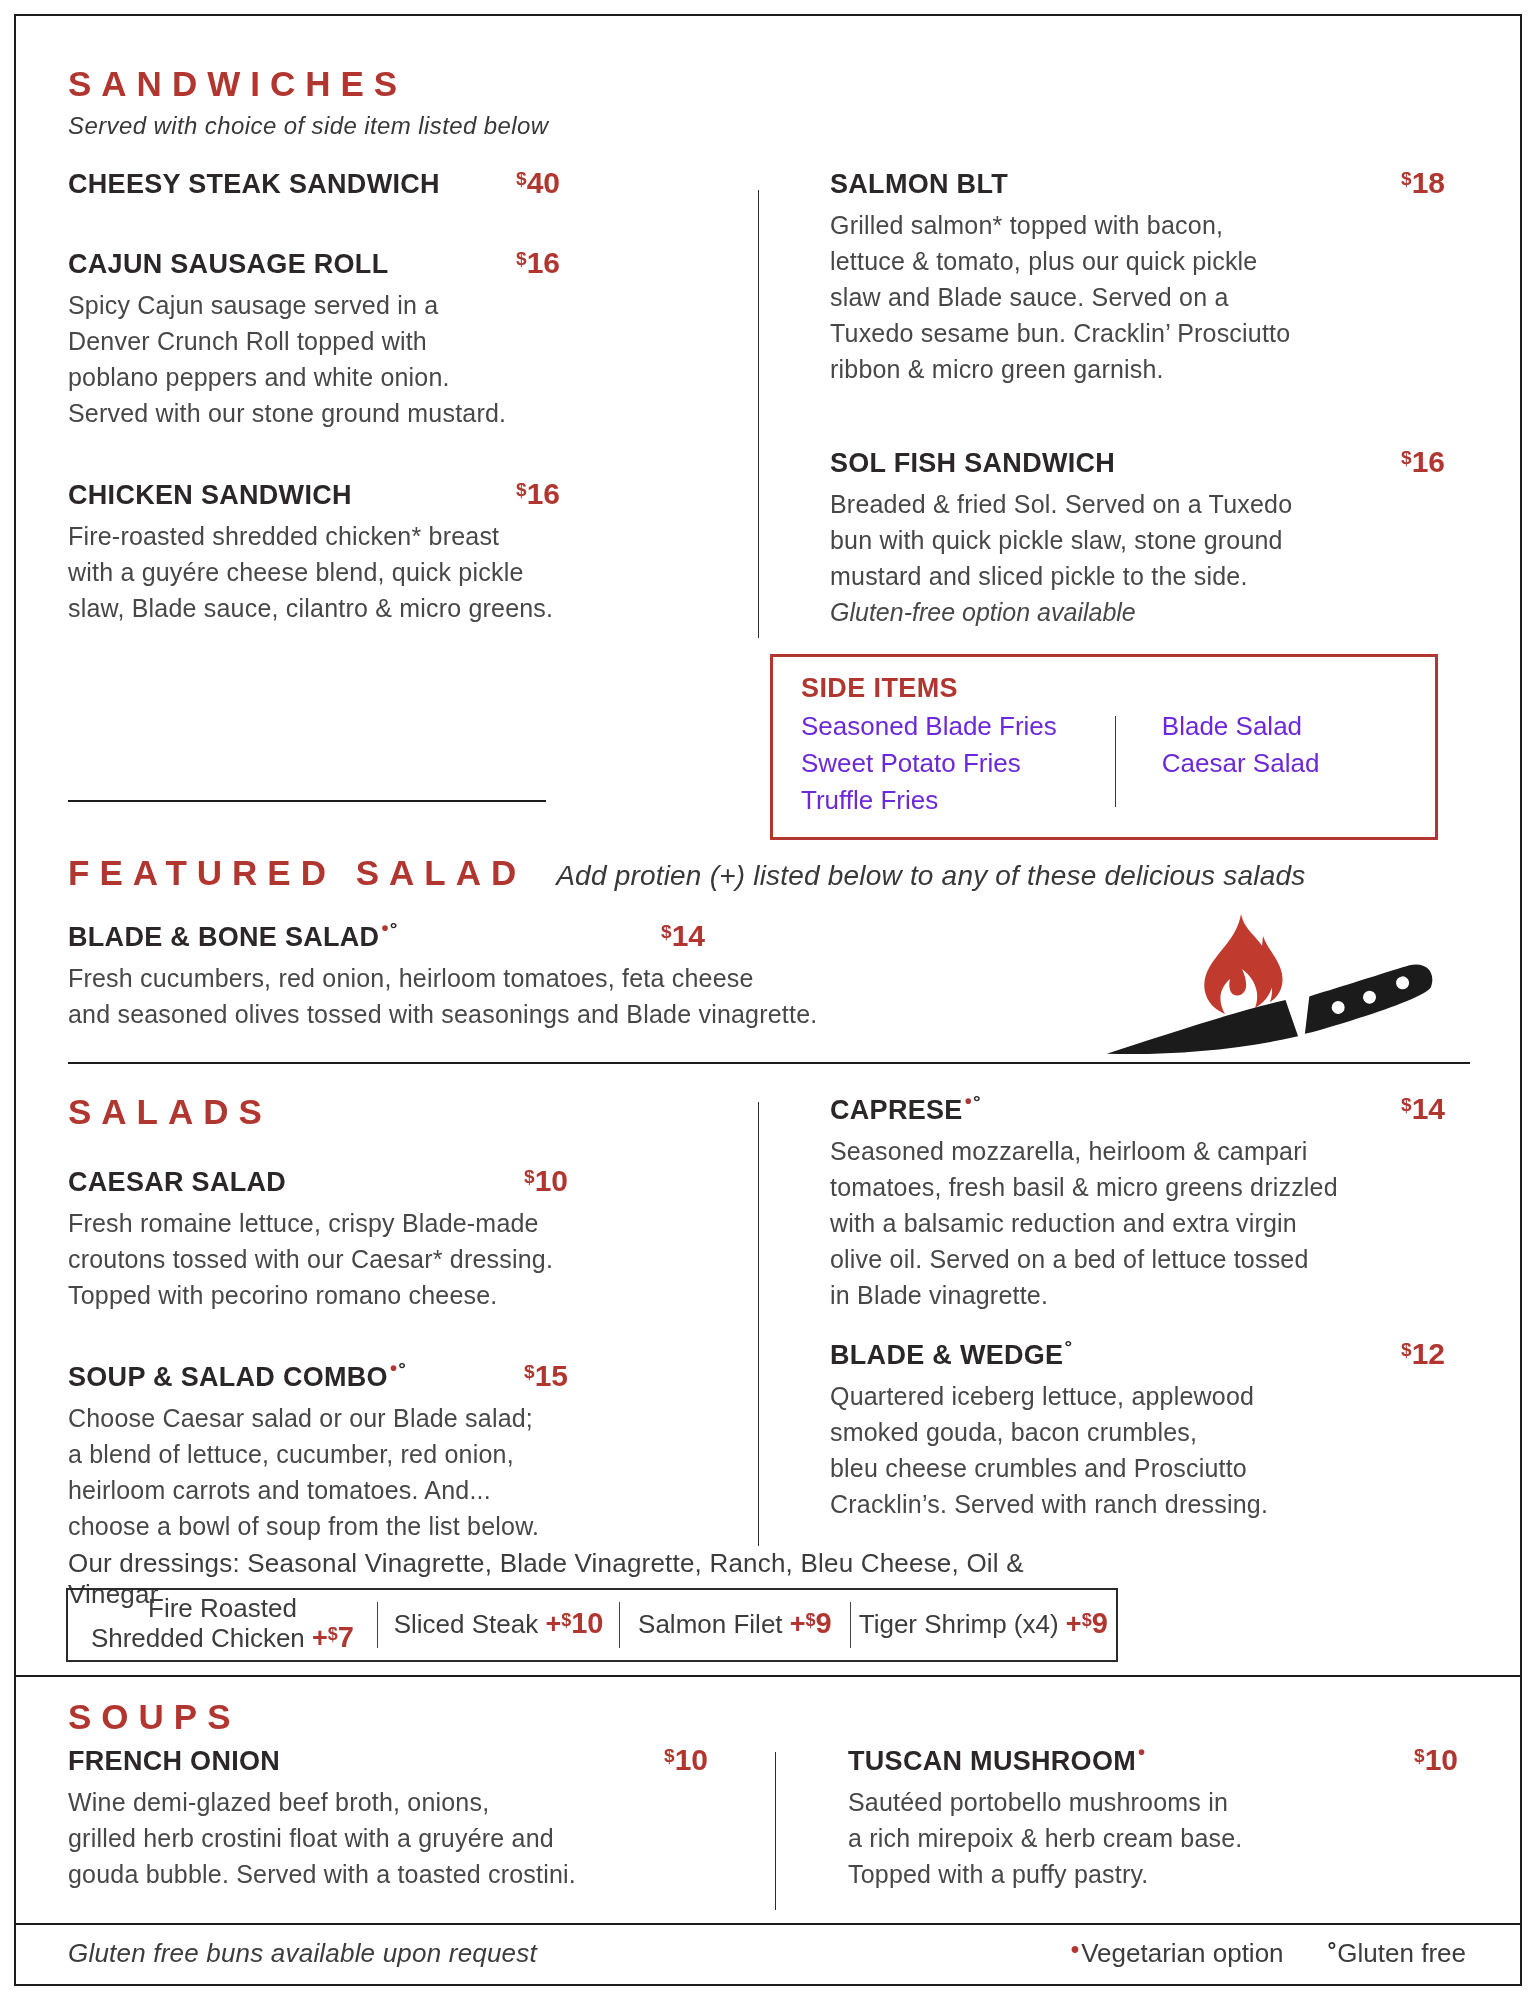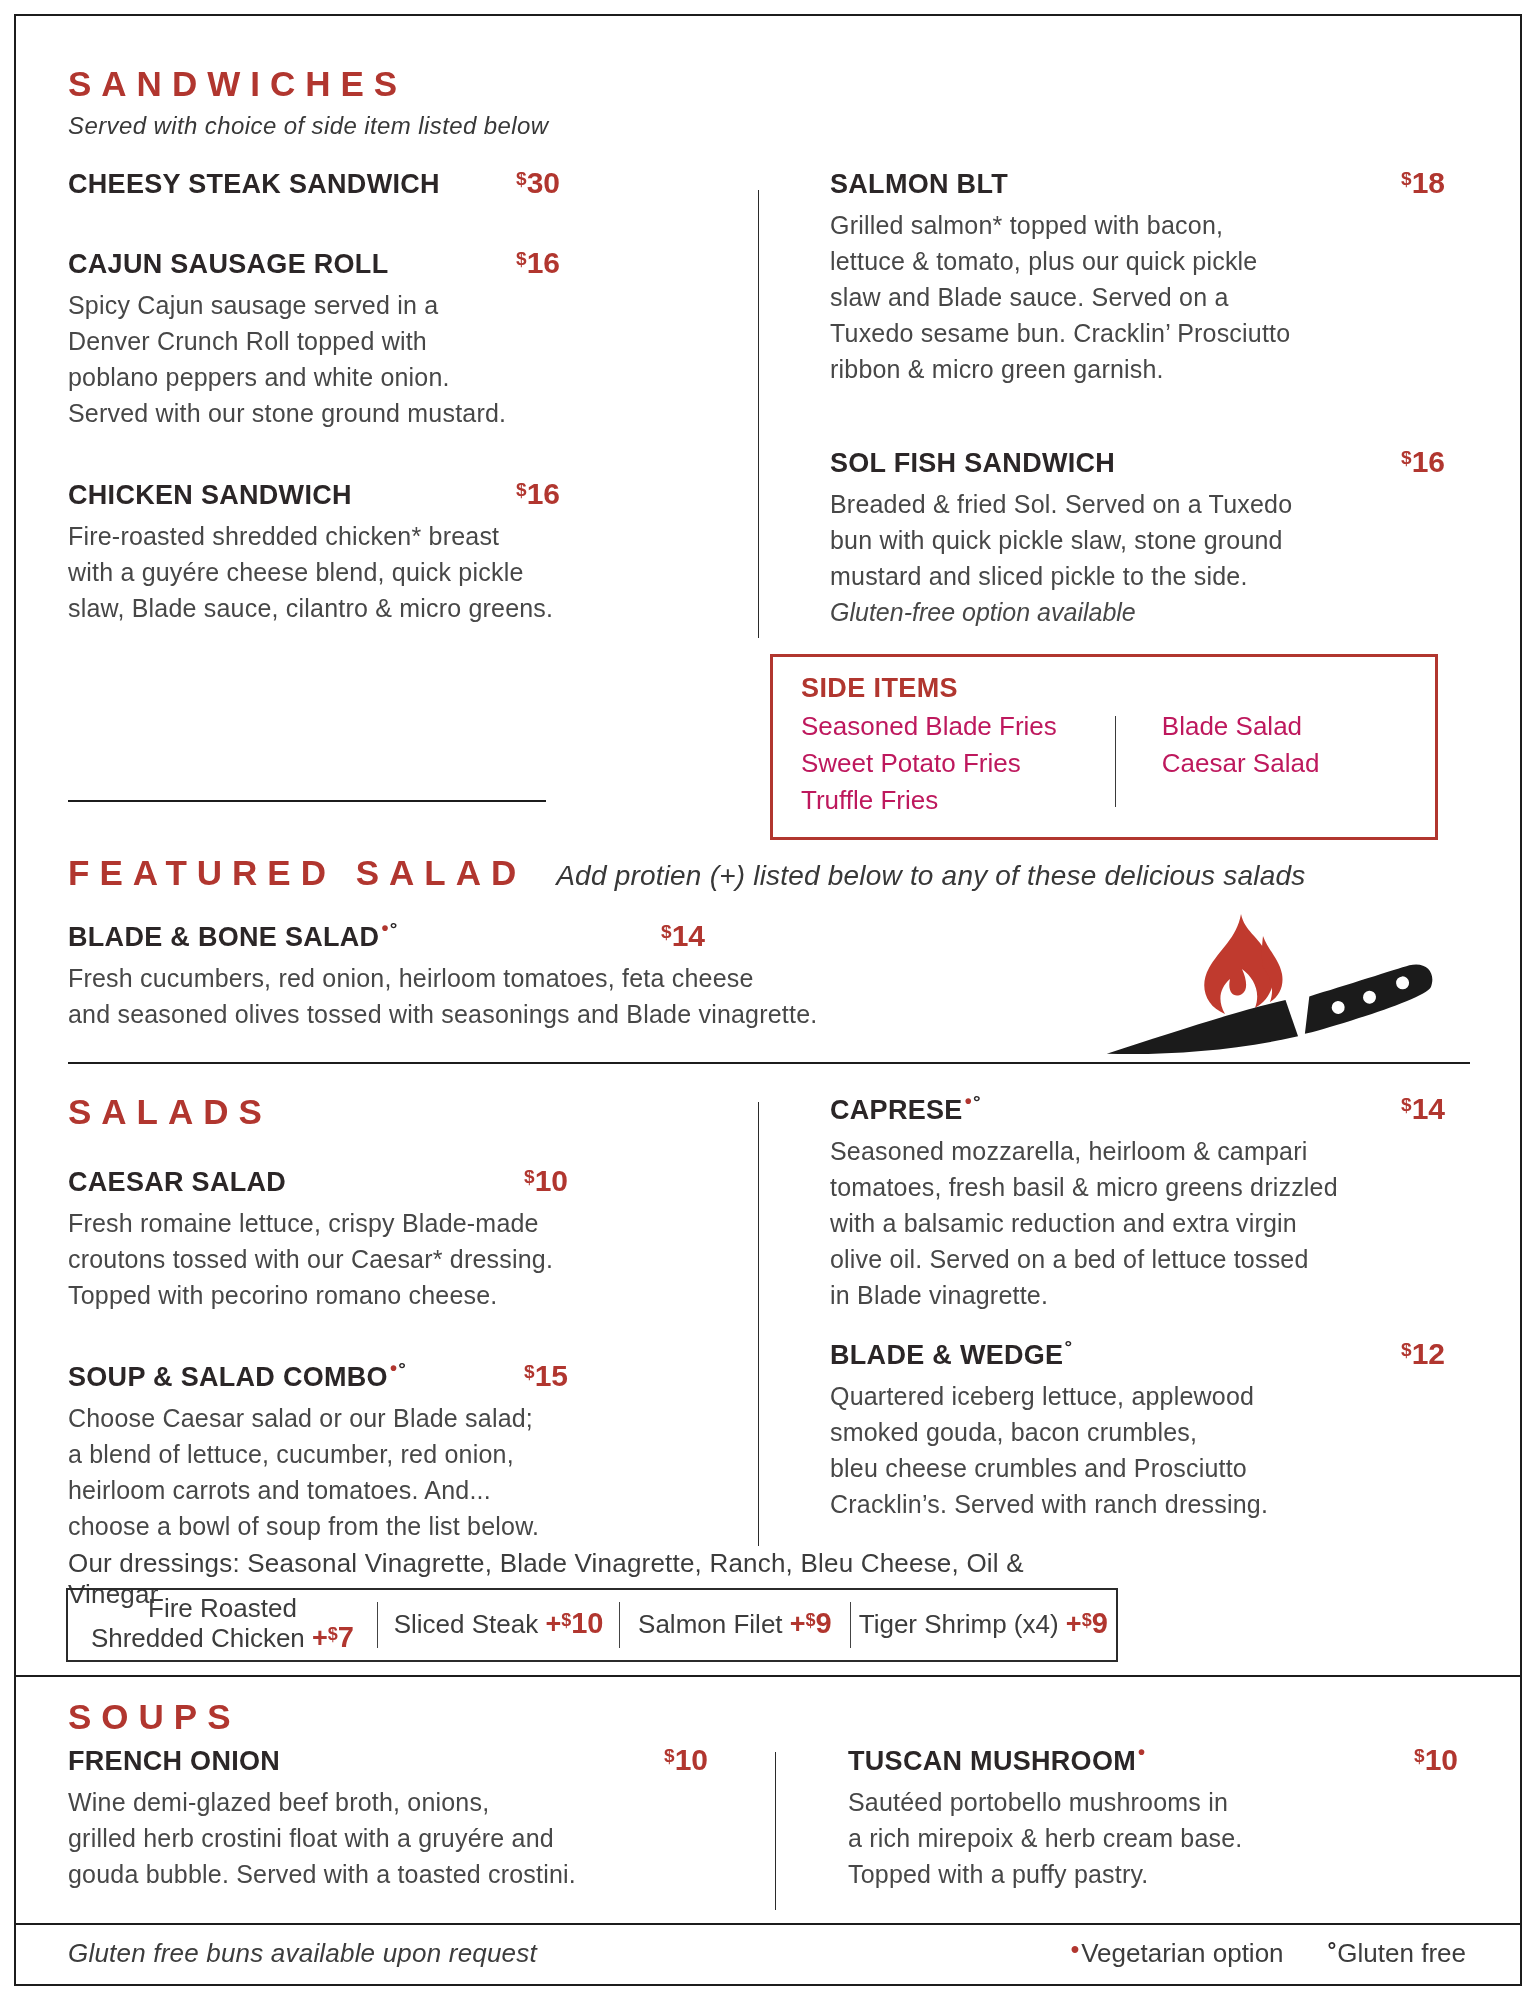--- a/index.html
+++ b/index.html
@@ -19,21 +19,21 @@
   .cur{font-size:19px;position:relative;top:-8px;}
   .amt{font-size:30px;}
   .mi-desc{font-size:25px;line-height:36px;color:#474747;white-space:pre-line;margin-top:7px;letter-spacing:.2px;}
   .mi-note{font-size:25px;line-height:36px;color:#474747;font-style:italic;}
   .vline{position:absolute;width:1px;background:#2b2b2b;}
   .hrule{position:absolute;background:#1c1c1c;}
   
   .side-box{box-sizing:border-box;border:3px solid #b1362f;margin-left:-60px;width:668px;margin-top:24px;padding:16px 28px 18px 28px;}
   .side-title{font-size:27px;font-weight:bold;color:#b1362f;letter-spacing:.4px;}
   .side-cols{display:flex;margin-top:4px;}
-  .side-list{font-size:26px;line-height:37px;color:#be185d;white-space:pre-line;}
+  .side-list{font-size:26px;line-height:37px;color:#6d28d9;white-space:pre-line;}
   .side-vline{width:1px;background:#3a3a3a;margin:8px 46px 12px 58px;align-self:stretch;}
   
   .feat-row{display:flex;align-items:baseline;}
   .feat-note{font-size:28px;font-style:italic;color:#383838;margin-left:30px;letter-spacing:.2px;}
   
   #dressings{position:absolute;left:68px;top:1548px;width:1052px;text-align:left;font-size:26px;color:#3c3c3c;letter-spacing:.2px;}
   #proteins{position:absolute;left:66px;top:1588px;width:1052px;height:74px;box-sizing:border-box;border:2px solid #2b2b2b;display:flex;align-items:center;}
   .p-cell{text-align:center;font-size:26px;color:#3c3c3c;line-height:29px;}
   .p-div{width:1px;height:46px;background:#444;align-self:center;}
   .plus{color:#b1362f;font-weight:bold;font-size:27px;}
@@ -56,21 +56,21 @@
 <div class="frame"></div>
 
 <div class="sec" id="sandwiches" style="left:68px;top:64px;width:1400px;">
   <div class="sec-title">SANDWICHES</div>
   <div class="sec-sub">Served with choice of side item listed below</div>
   <div class="cols" style="margin-top:26px;">
     <div style="width:492px;">
       <div class="mi">
         <div class="mi-head">
           <span class="mi-name">CHEESY STEAK SANDWICH</span>
-          <span class="mi-price"><span class="cur">$</span><span class="amt">30</span></span>
+          <span class="mi-price"><span class="cur">$</span><span class="amt">40</span></span>
         </div>
       </div>
       <div class="mi">
         <div class="mi-head">
           <span class="mi-name">CAJUN SAUSAGE ROLL</span>
           <span class="mi-price"><span class="cur">$</span><span class="amt">16</span></span>
         </div>
         <div class="mi-desc">Spicy Cajun sausage served in a
 Denver Crunch Roll topped with
 poblano peppers and white onion.

